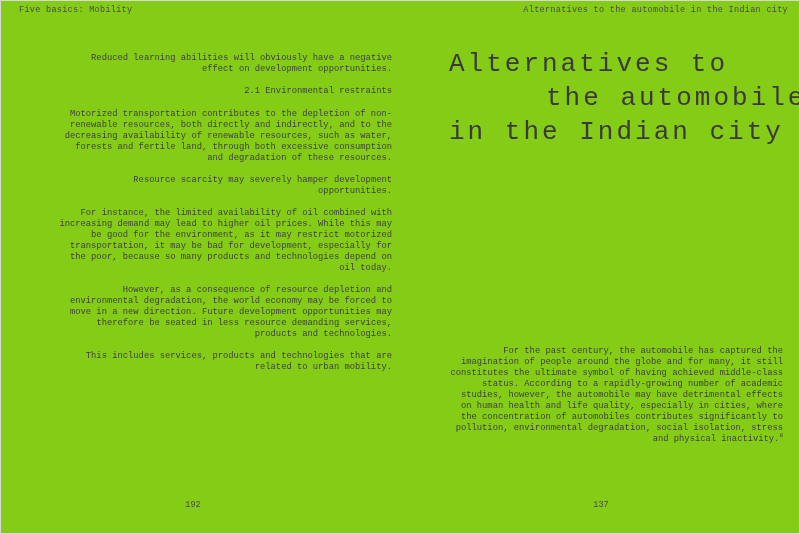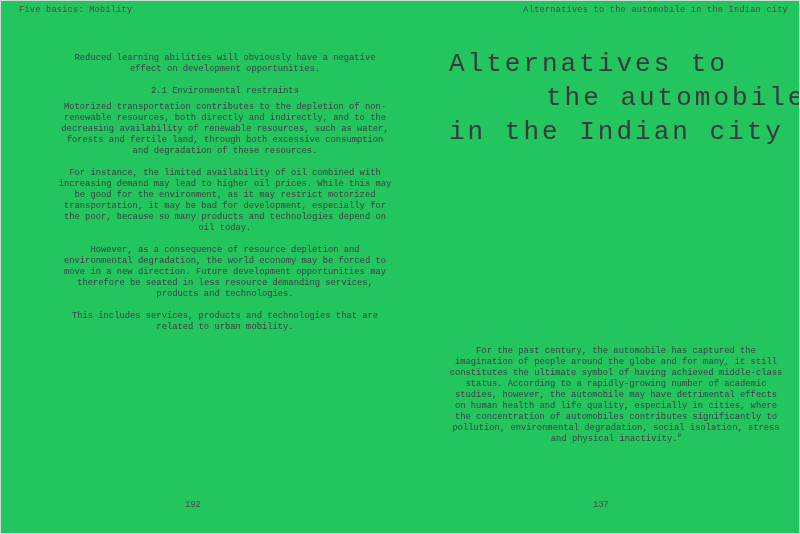--- a/index.html
+++ b/index.html
@@ -4,21 +4,21 @@
 <style>
   html, body {
     margin: 0;
     padding: 0;
     background: #ffffff;
   }
   .spread {
     position: relative;
     width: 800px;
     height: 534px;
-    background: #22c55e;
+    background: #84cc16;
     box-sizing: border-box;
     border: 1px solid #d8d8d8;
     overflow: hidden;
     font-family: "Liberation Mono", "DejaVu Sans Mono", monospace;
     color: #3f3f3f;
   }
   .running-header {
     position: absolute;
     top: 4px;
     font-size: 8.5px;
@@ -27,33 +27,33 @@
     white-space: nowrap;
   }
   .running-header.left-h { left: 18px; }
   .running-header.right-h { right: 11px; text-align: center; }
 
   .body-col {
     position: absolute;
     width: 334px;
     font-size: 8.8px;
     line-height: 11px;
-    text-align: center;
+    text-align: right;
   }
   .body-col.left-col { left: 57px; top: 52px; }
   .body-col.right-col { left: 448px; top: 345px; }
 
   .body-col p {
     margin: 0 0 11px 0;
   }
   .body-col p.heading {
     margin: 0;
   }
   .body-col p.tight {
-    margin-top: 5px;
+    margin-top: 12px;
   }
   sup.fn {
     font-size: 6px;
     line-height: 0;
     vertical-align: super;
   }
 
   .chapter-title {
     position: absolute;
     left: 448px;
@@ -84,20 +84,21 @@
 
 <div class="spread">
 
   <div>
     <div class="running-header left-h">Five basics: Mobility</div>
 
     <div class="body-col left-col">
       <p>Reduced learning abilities will obviously have a negative effect on development opportunities.</p>
       <p class="heading">2.1 Environmental restraints</p>
       <p class="tight">Motorized transportation contributes to the depletion of non-renewable resources, both directly and indirectly, and to the decreasing availability of renewable resources, such as water, forests and fertile land, through both excessive consumption and degradation of these resources.</p>
+      <p>Resource scarcity may severely hamper development opportunities.</p>
       <p>For instance, the limited availability of oil combined with increasing demand may lead to higher oil prices. While this may be good for the environment, as it may restrict motorized transportation, it may be bad for development, especially for the poor, because so many products and technologies depend on oil today.</p>
       <p>However, as a consequence of resource depletion and environmental degradation, the world economy may be forced to move in a new direction. Future development opportunities may therefore be seated in less resource demanding services, products and technologies.</p>
       <p>This includes services, products and technologies that are related to urban mobility.</p>
     </div>
 
     <div class="page-number pn-left">192</div>
   </div>
 
   <div>
     <div class="running-header right-h">Alternatives to the automobile in the Indian city</div>

